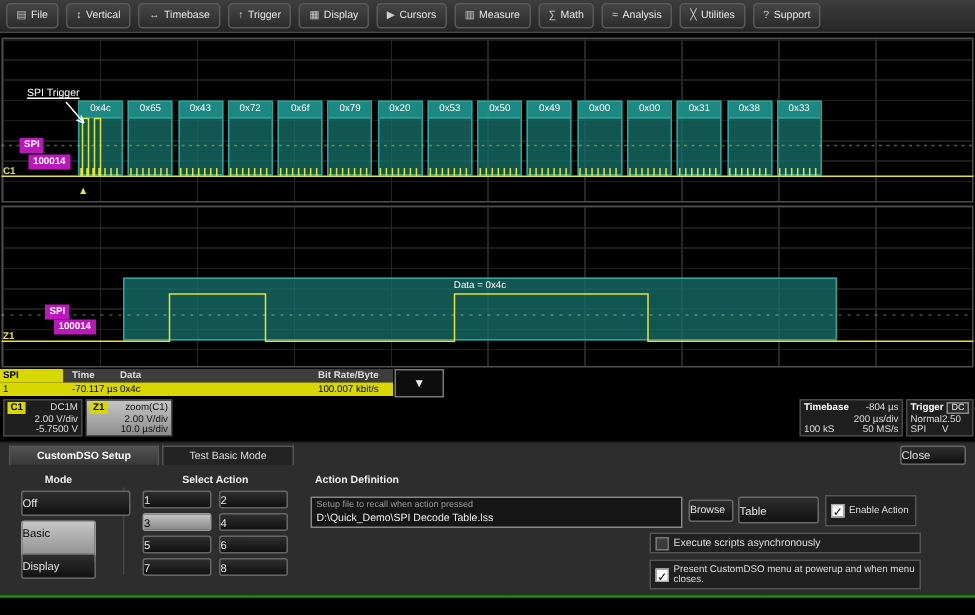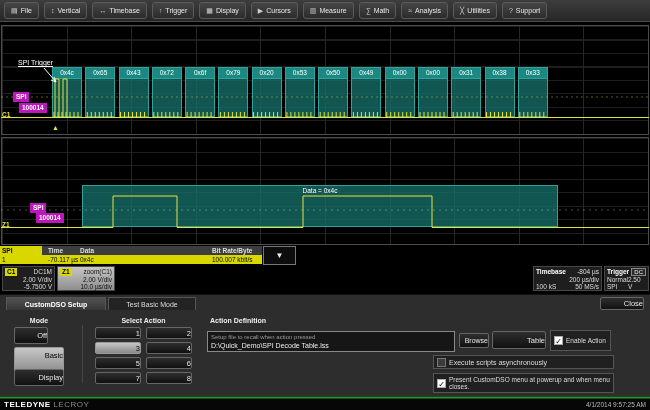--- a/index.html
+++ b/index.html
@@ -55,21 +55,21 @@
   #desc-trg{left:604px;width:45px;}
   .desc b{font-size:6.5px;color:#fff;}
   .dc-badge{border:1px solid #888;padding:0 2px;font-size:6px;line-height:6.5px;color:#eee;background:#2a2a2a;}
   
   #dialog{position:absolute;top:294px;left:0;width:650px;height:102px;background:#2d2d2d;border-top:1px solid #111;}
   .tab{position:absolute;top:2px;height:13px;line-height:13px;font-size:7px;color:#ddd;text-align:center;
        border:1px solid #555;border-bottom:none;background:#232323;box-sizing:border-box;}
   .tab.active{background:linear-gradient(#525252,#373737);font-weight:bold;color:#fff;}
   #tab1{left:6px;width:100px;} #tab2{left:108px;width:88px;}
   .btn{position:absolute;background:linear-gradient(#2e2e2e,#111);border:1px solid #666;border-radius:2px;
-       color:#e5e5e5;text-align:right;font-size:7.5px;box-sizing:border-box;}
+       color:#e5e5e5;text-align:left;font-size:7.5px;box-sizing:border-box;}
   .btn.hl{background:linear-gradient(#c6c6c6,#888);color:#000;border-color:#999;}
   #close-btn{left:600px;top:2px;width:44px;height:13px;line-height:12px;}
   .sec-h{position:absolute;top:22px;font-size:7px;font-weight:bold;color:#eee;text-align:center;}
   #h-mode{left:14px;width:50px;} #h-action{left:95px;width:97px;} #h-def{left:210px;width:110px;text-align:left;}
   #mode-divider{position:absolute;left:82px;top:30px;width:1px;height:58px;background:#454545;}
   #filebox{position:absolute;left:207px;top:36px;width:248px;height:21px;background:#161616;
            border:1px solid #888;padding:1px 3px;box-sizing:border-box;}
   #filebox .hint{font-size:6px;color:#9a9a9a;line-height:8px;}
   #filebox .path{font-size:7px;color:#eee;line-height:9px;white-space:nowrap;}
   #browse-btn{left:459px;top:38px;width:30px;height:15px;line-height:14px;font-size:7px;}
@@ -295,21 +295,21 @@
     <div class="tab active" id="tab1">CustomDSO Setup</div>
     <div class="tab" id="tab2">Test Basic Mode</div>
     <div class="btn" id="close-btn">Close</div>
 
     <div class="sec-h" id="h-mode">Mode</div>
     <div class="sec-h" id="h-action">Select Action</div>
     <div class="sec-h" id="h-def">Action Definition</div>
     <div id="mode-divider"></div>
 
     <div id="mode-buttons">
-        <div class="btn" style="left:14px;top:32px;width:34px;height:17px;line-height:16px;">Off</div>
+        <div class="btn" style="left:14px;top:32px;width:73px;height:17px;line-height:16px;">Off</div>
         <div class="btn hl" style="left:14px;top:52px;width:50px;height:28px;line-height:16px;">Basic</div>
         <div class="btn" style="left:14px;top:74px;width:50px;height:17px;line-height:16px;">Display</div>
       </div>
     <div id="action-buttons">
         <div class="btn" style="left:95px;top:32px;width:46px;height:12px;line-height:11px;">1</div>
         <div class="btn" style="left:146px;top:32px;width:46px;height:12px;line-height:11px;">2</div>
         <div class="btn hl" style="left:95px;top:47px;width:46px;height:12px;line-height:11px;">3</div>
         <div class="btn" style="left:146px;top:47px;width:46px;height:12px;line-height:11px;">4</div>
         <div class="btn" style="left:95px;top:62px;width:46px;height:12px;line-height:11px;">5</div>
         <div class="btn" style="left:146px;top:62px;width:46px;height:12px;line-height:11px;">6</div>
@@ -332,20 +332,13 @@
       <span class="checkbox un" id="async-chk">✓</span>
       <span>Execute scripts asynchronously</span>
     </div>
     <div class="chk-row" id="present-box">
       <span class="checkbox" id="present-chk">✓</span>
       <span>Present CustomDSO menu at powerup and when menu closes.</span>
     </div>
   </div>
 
   <div id="green-line"></div>
-  <div id="footer">
-    <div id="brand">
-      <span style="color:#fff;font-weight:bold;">TELEDYNE</span>
-      <span>LECROY</span>
-    </div>
-    <div id="timestamp">4/1/2014 9:57:25 AM</div>
-  </div>
 </div>
 
 </body></html>

